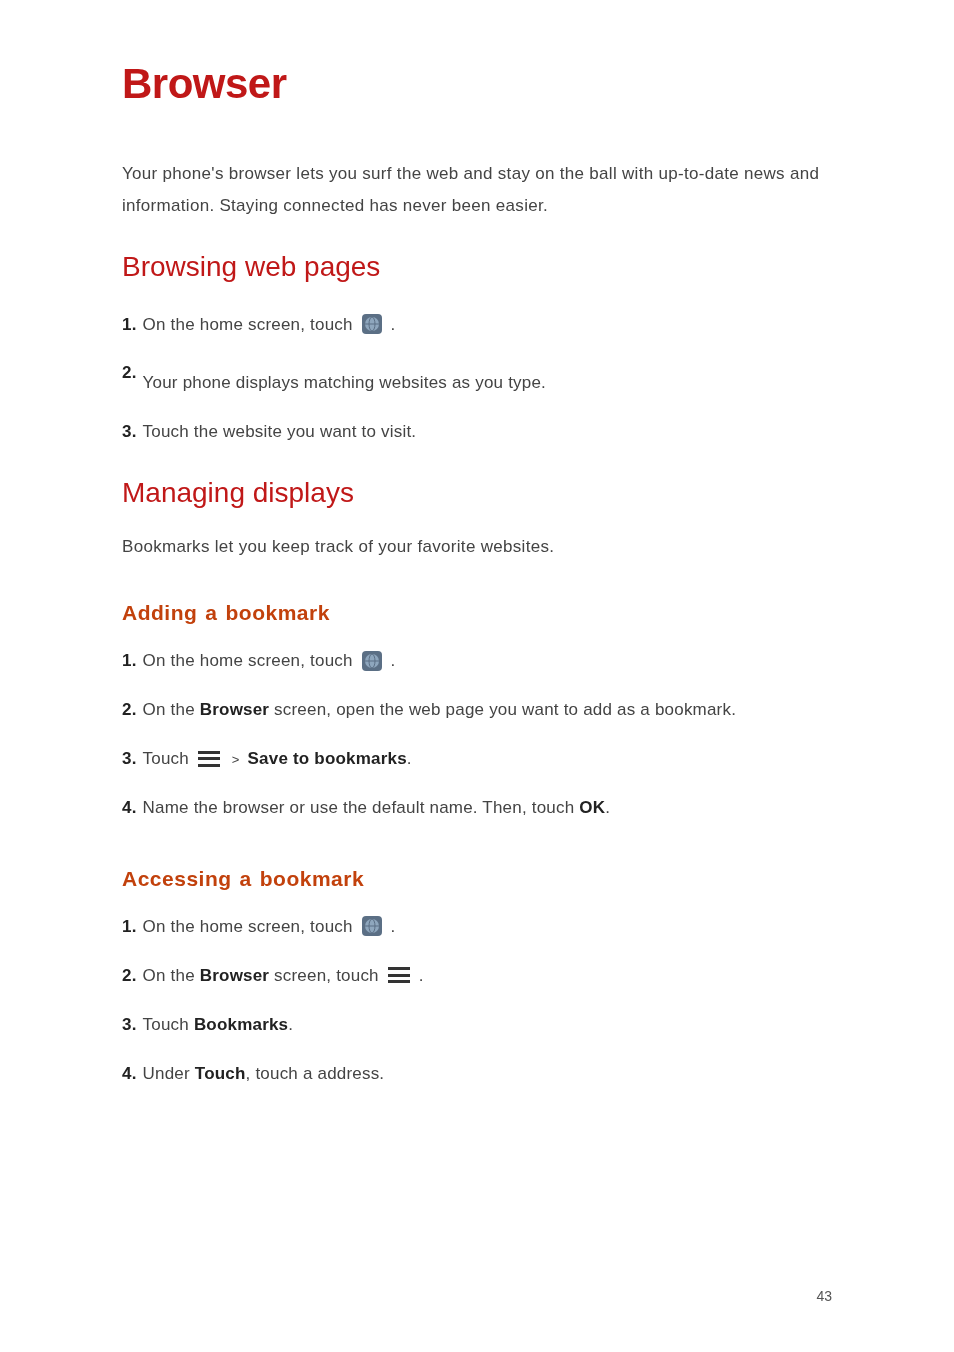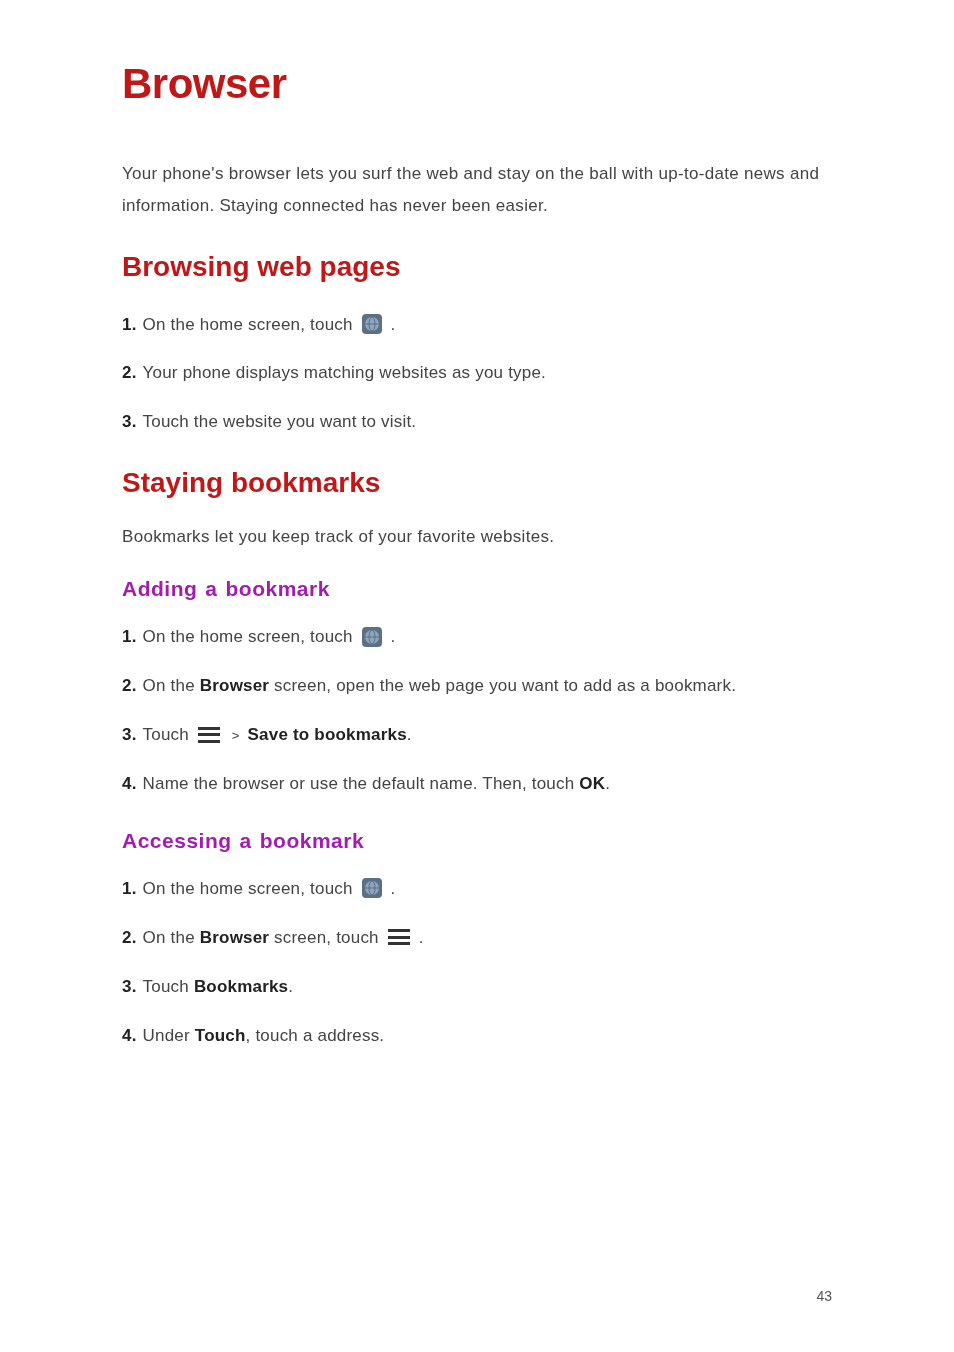--- a/index.html
+++ b/index.html
@@ -24,31 +24,31 @@
     }
     .intro-text {
       font-size: 17px;
       line-height: 1.9;
       color: #444444;
       margin-bottom: 28px;
       letter-spacing: 0.3px;
     }
     h2.section-heading {
       font-size: 28px;
-      font-weight: 700;
+      font-weight: 400;
       margin-bottom: 28px;
       margin-top: 8px;
       letter-spacing: 0px;
     }
     h3.sub-heading {
       font-size: 21px;
       font-weight: 700;
-      color: #a21caf;
+      color: #c2410c;
       margin-bottom: 22px;
-      margin-top: 30px;
+      margin-top: 44px;
       letter-spacing: 0.5px;
     }
     h3.sub-heading .spacer { display:inline-block; width:8px; }
     .section-intro {
       font-size: 17px;
       color: #444444;
       margin-bottom: 24px;
       letter-spacing: 0.3px;
     }
     ol.steps {
@@ -68,21 +68,21 @@
       font-weight: 700;
       color: #222222;
       margin-right: 6px;
       flex-shrink: 0;
     }
     ol.steps li .step-body {
       flex: 1;
     }
     .step-body .sub-line {
       display: block;
-      margin-top: 0;
+      margin-top: 10px;
     }
     .step-body strong {
       font-weight: 700;
       color: #222222;
     }
     .browser-icon {
       display: inline-block;
       width: 22px;
       height: 22px;
       vertical-align: middle;
@@ -161,21 +161,21 @@
     </span>
   </li>
   <li>
     <span class="num">3.</span>
     <span class="step-body">
       <span>Touch the website you want to visit.</span>
     </span>
   </li>
 </ol>
 
-<h2 class="section-heading accent">Staying bookmarks</h2>
+<h2 class="section-heading accent">Managing displays</h2>
 
 <p class="section-intro">Bookmarks let you keep track of your favorite websites.</p>
 
 <h3 class="sub-heading">
   <span>Adding</span><span class="spacer"></span><span>a</span><span class="spacer"></span><span>bookmark</span>
 </h3>
 
 <ol class="steps">
   <li>
     <span class="num">1.</span>

